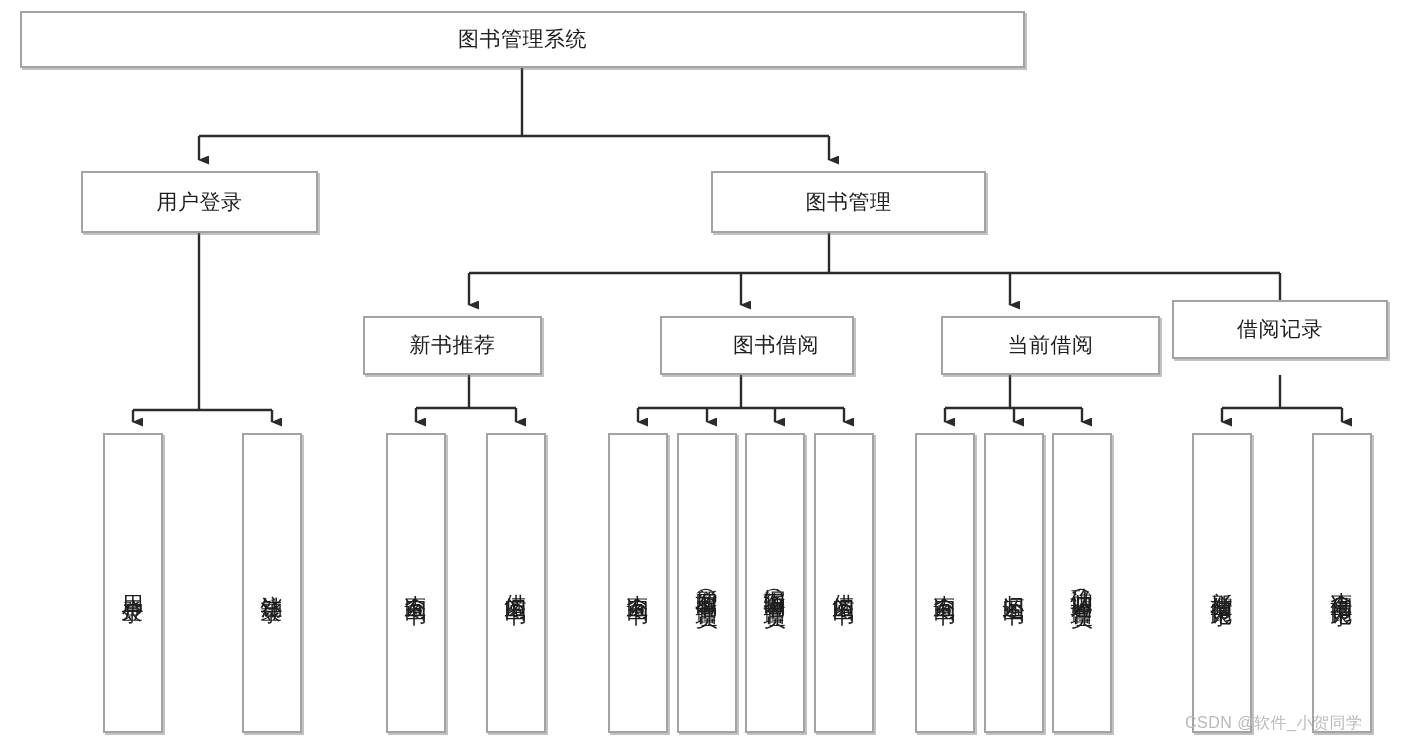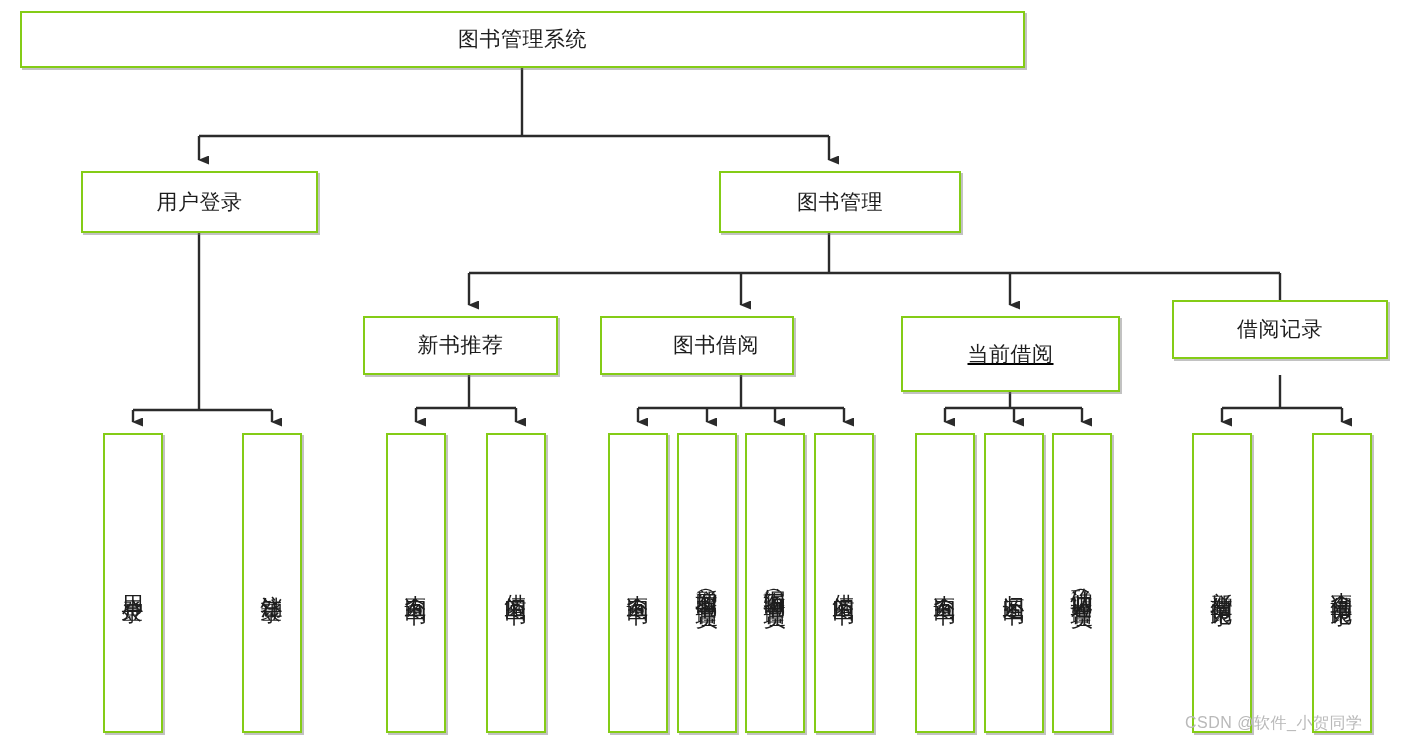--- a/index.html
+++ b/index.html
@@ -24,21 +24,21 @@
     left: 0;
     top: 0;
     width: 1405px;
     height: 747px;
     pointer-events: none;
   }
   .node {
     position: absolute;
     box-sizing: border-box;
     background: #ffffff;
-    border: 2px solid #84cc16;
+    border: 2px solid #a3a3a3;
     display: flex;
     align-items: center;
     justify-content: center;
     box-shadow: 2px 2px 0 rgba(120,120,120,0.45);
   }
   .node-label {
     color: #1d1d1d;
     text-align: center;
     line-height: 1.18;
     letter-spacing: 0.5px;
@@ -112,30 +112,30 @@
       </g>
   </svg>
 
   <div id="nodes-layer">
       <div class="node horizontal" style="left: 20px; top: 11px; width: 1005px; height: 57px;">
         <span class="node-label">图书管理系统</span>
       </div>
       <div class="node horizontal" style="left: 81px; top: 171px; width: 237px; height: 62px;">
         <span class="node-label">用户登录</span>
       </div>
-      <div class="node horizontal" style="left: 711px; top: 171px; width: 242px; height: 62px; margin-left: 8px;">
+      <div class="node horizontal" style="left: 711px; top: 171px; width: 275px; height: 62px;">
         <span class="node-label">图书管理</span>
       </div>
-      <div class="node horizontal" style="left: 363px; top: 316px; width: 195px; height: 59px;">
+      <div class="node horizontal" style="left: 363px; top: 316px; width: 179px; height: 59px;">
         <span class="node-label">新书推荐</span>
       </div>
-      <div class="node horizontal" style="left: 600px; top: 316px; width: 194px; height: 59px; padding-left: 38px;">
+      <div class="node horizontal" style="left: 660px; top: 316px; width: 194px; height: 59px; padding-left: 38px;">
         <span class="node-label">图书借阅</span>
       </div>
-      <div class="node horizontal" style="left: 901px; top: 316px; width: 219px; height: 76px; text-decoration: underline;">
+      <div class="node horizontal" style="left: 941px; top: 316px; width: 219px; height: 59px;">
         <span class="node-label">当前借阅</span>
       </div>
       <div class="node horizontal" style="left: 1172px; top: 300px; width: 216px; height: 59px;">
         <span class="node-label">借阅记录</span>
       </div>
       <div class="node vertical" style="left: 103px; top: 433px; width: 60px; height: 300px;">
         <span class="node-label">用户登录</span>
       </div>
       <div class="node vertical" style="left: 242px; top: 433px; width: 60px; height: 300px;">
         <span class="node-label">注销登录</span>

